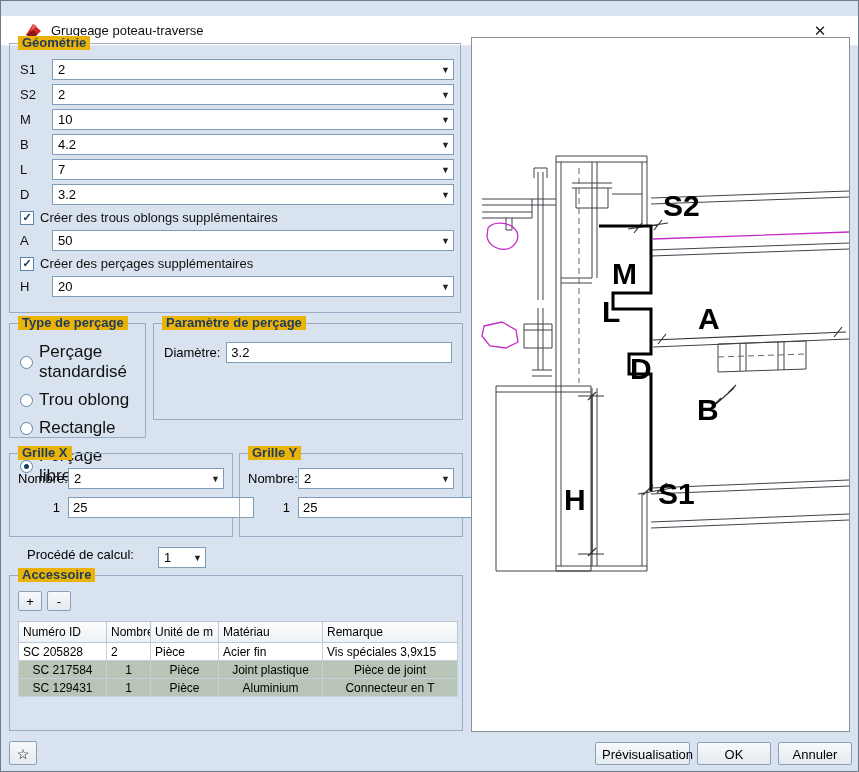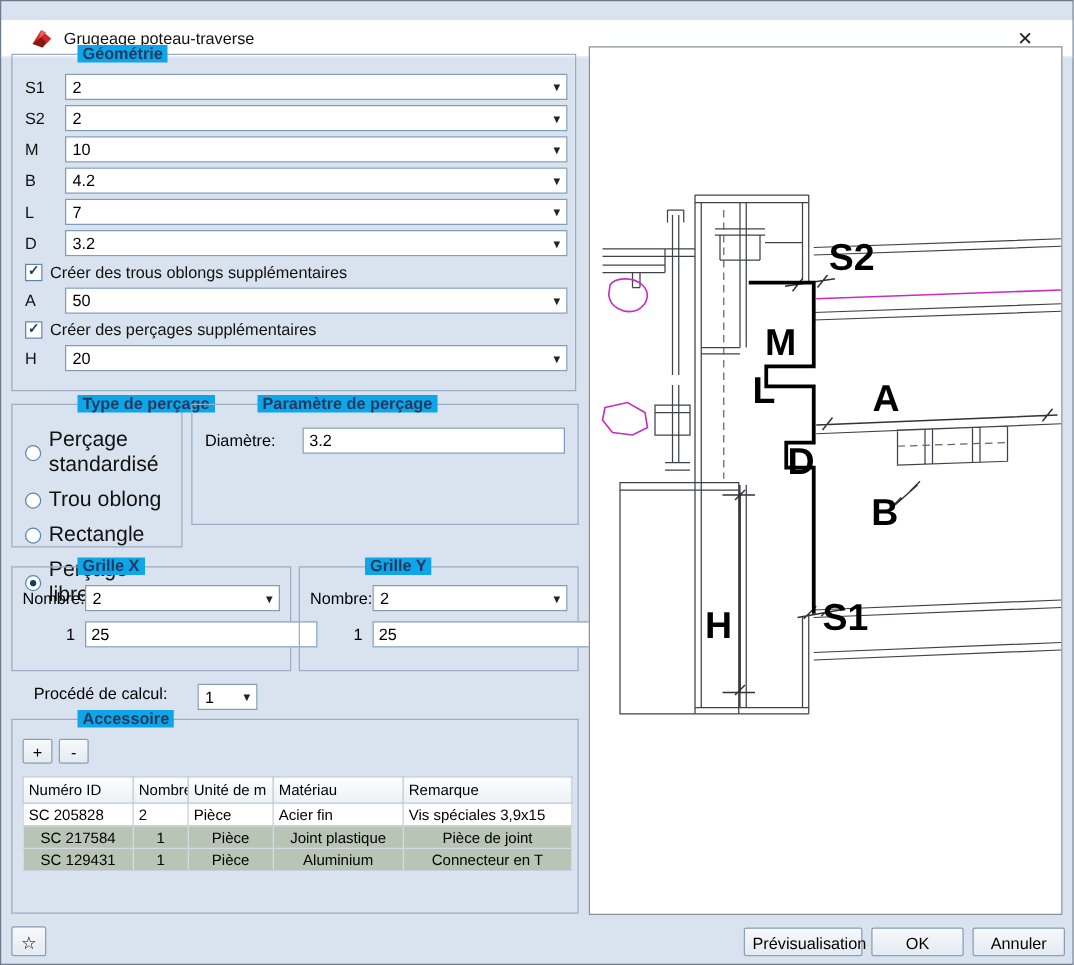--- a/index.html
+++ b/index.html
@@ -3,21 +3,21 @@
 <meta charset="utf-8">
 <style>
   html,body{margin:0;padding:0;background:#f2f2f2;font-family:"Liberation Sans",sans-serif;}
   .dialog{position:relative;width:859px;height:772px;background:#d9e3ef;border:1px solid #6d7b8a;box-sizing:border-box;overflow:hidden;}
   
   .titlebar{position:absolute;left:0;top:15px;width:100%;height:30px;background:#ffffff;display:flex;align-items:center;padding:0 24px;box-sizing:border-box;border-bottom:1px solid #e4e7eb;}
   .titlebar .title{font-size:13px;color:#111;margin-left:8px;flex:1;}
   .titlebar .close{width:28px;height:26px;display:flex;align-items:center;justify-content:center;font-size:15px;color:#222;cursor:default;}
   
   .group{position:absolute;border:1px solid #9aadc4;box-sizing:border-box;}
-  .legend{position:absolute;top:-8px;left:8px;padding:0 4px;background:#0ea5e9;font-size:13px;font-weight:bold;color:#1d3a5f;line-height:14px;white-space:nowrap;margin-left:44px;}
+  .legend{position:absolute;top:-8px;left:8px;padding:0 4px;background:#eab308;font-size:13px;font-weight:bold;color:#1d3a5f;line-height:14px;white-space:nowrap;}
   
   .combo{display:flex;align-items:center;height:21px;background:#fff;border:1px solid #7f9db9;box-sizing:border-box;}
   .combo .val{flex:1;padding:0 5px;font-size:13px;line-height:19px;white-space:nowrap;overflow:hidden;}
   .combo .arr{width:15px;flex:none;font-size:9px;color:#222;text-align:center;}
   .textbox{height:21px;border:1px solid #7f9db9;background:#fff;font:13px "Liberation Sans",sans-serif;padding:0 4px;box-sizing:border-box;}
   
   .cb{width:14px;height:14px;background:#fff;border:1px solid #5e85ad;flex:none;display:flex;align-items:center;justify-content:center;box-sizing:border-box;}
   .cb .mark{display:none;font-size:11px;font-weight:bold;color:#113d6b;line-height:1;}
   .cb.checked .mark{display:block;}
   .radio{width:13px;height:13px;border:1px solid #5e85ad;border-radius:50%;background:#fff;flex:none;position:relative;box-sizing:border-box;}
@@ -25,21 +25,21 @@
   
   .geo-rows{padding:13px 6px 4px 10px;}
   .frow{display:flex;align-items:center;height:25px;}
   .flabel{width:32px;font-size:13px;color:#111;flex:none;}
   .frow .combo{flex:1;}
   .cbrow{display:flex;align-items:center;height:21px;gap:6px;font-size:13px;color:#111;}
   
   .radio-rows{padding:18px 6px 0 10px;display:flex;flex-direction:column;gap:8px;}
   .rrow{display:flex;align-items:center;gap:6px;font-size:17px;color:#111;}
   
-  .prow{padding:18px 10px 0 10px;display:flex;align-items:center;gap:22px;font-size:13px;}
+  .prow{padding:18px 10px 0 10px;display:flex;align-items:center;gap:6px;font-size:13px;}
   .prow .textbox{flex:1;}
   
   .grows{padding:14px 8px 0 8px;display:flex;flex-direction:column;gap:8px;}
   .grow{display:flex;align-items:center;}
   .glabel{width:50px;font-size:13px;flex:none;}
   .gindex{width:50px;font-size:13px;flex:none;text-align:right;padding-right:8px;box-sizing:border-box;}
   .grow .combo,.grow .textbox{flex:1;}
   
   .calc-row{position:absolute;left:26px;top:546px;display:flex;align-items:flex-start;gap:24px;font-size:13px;}
   .calc-row .combo{width:48px;}

